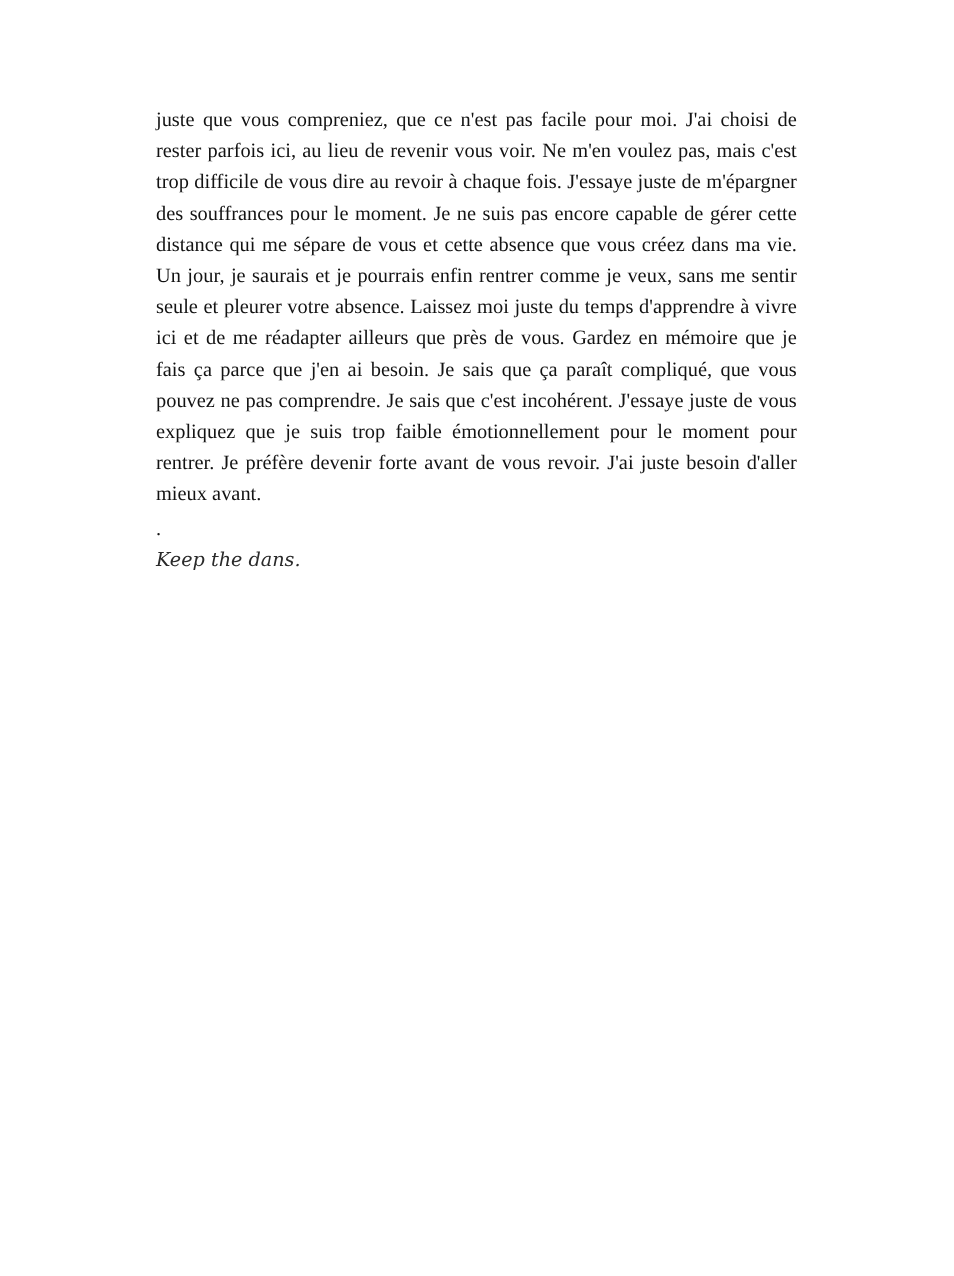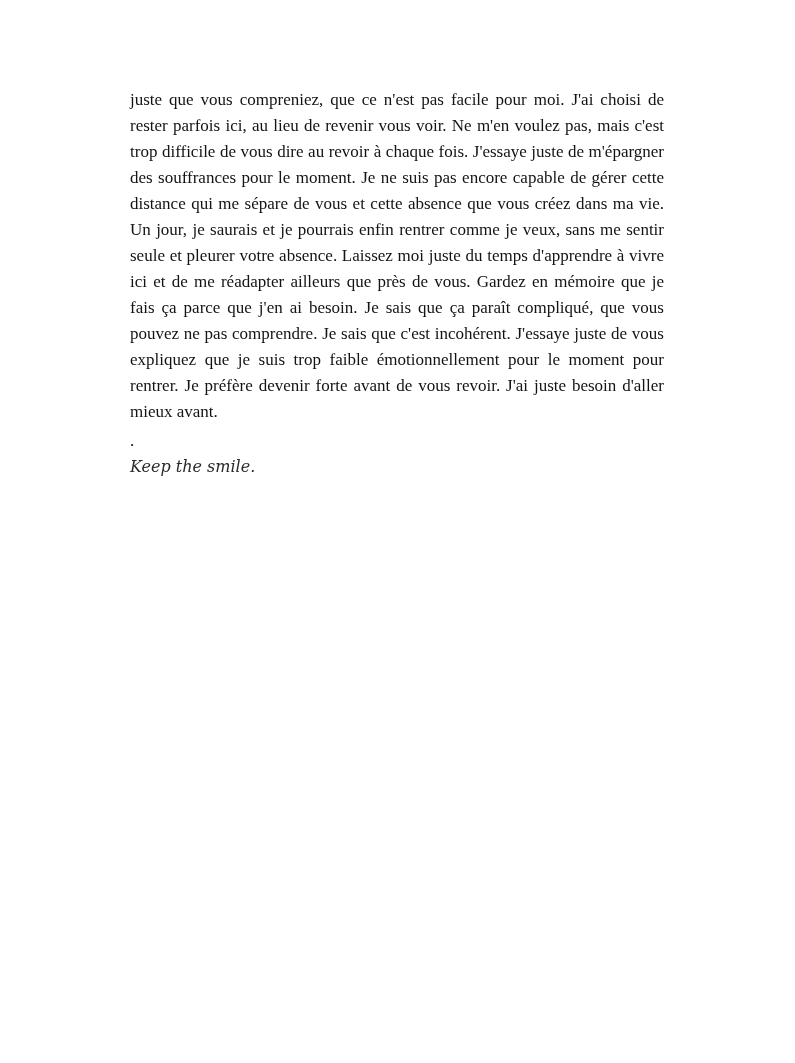--- a/index.html
+++ b/index.html
@@ -54,16 +54,16 @@
     font-style: italic;
   }
 </style>
 </head>
 <body>
 
 <div class="page">
   <div class="content">
     <p class="para">juste que vous compreniez, que ce n'est pas facile pour moi. J'ai choisi de rester parfois ici, au lieu de revenir vous voir. Ne m'en voulez pas, mais c'est trop difficile de vous dire au revoir à chaque fois. J'essaye juste de m'épargner des souffrances pour le moment. Je ne suis pas encore capable de gérer cette distance qui me sépare de vous et cette absence que vous créez dans ma vie. Un jour, je saurais et je pourrais enfin rentrer comme je veux, sans me sentir seule et pleurer votre absence. Laissez moi juste du temps d'apprendre à vivre ici et de me réadapter ailleurs que près de vous. Gardez en mémoire que je fais ça parce que j'en ai besoin. Je sais que ça paraît compliqué, que vous pouvez ne pas comprendre. Je sais que c'est incohérent. J'essaye juste de vous expliquez que je suis trop faible émotionnellement pour le moment pour rentrer. Je préfère devenir forte avant de vous revoir. J'ai juste besoin d'aller mieux avant.</p>
     <p class="para-dot">.</p>
-    <p class="para-signoff">Keep the smile.</p>
+    <p class="para-signoff">Keep the dans.</p>
   </div>
   <div class="footer">143</div>
 </div>
 
 </body></html>

